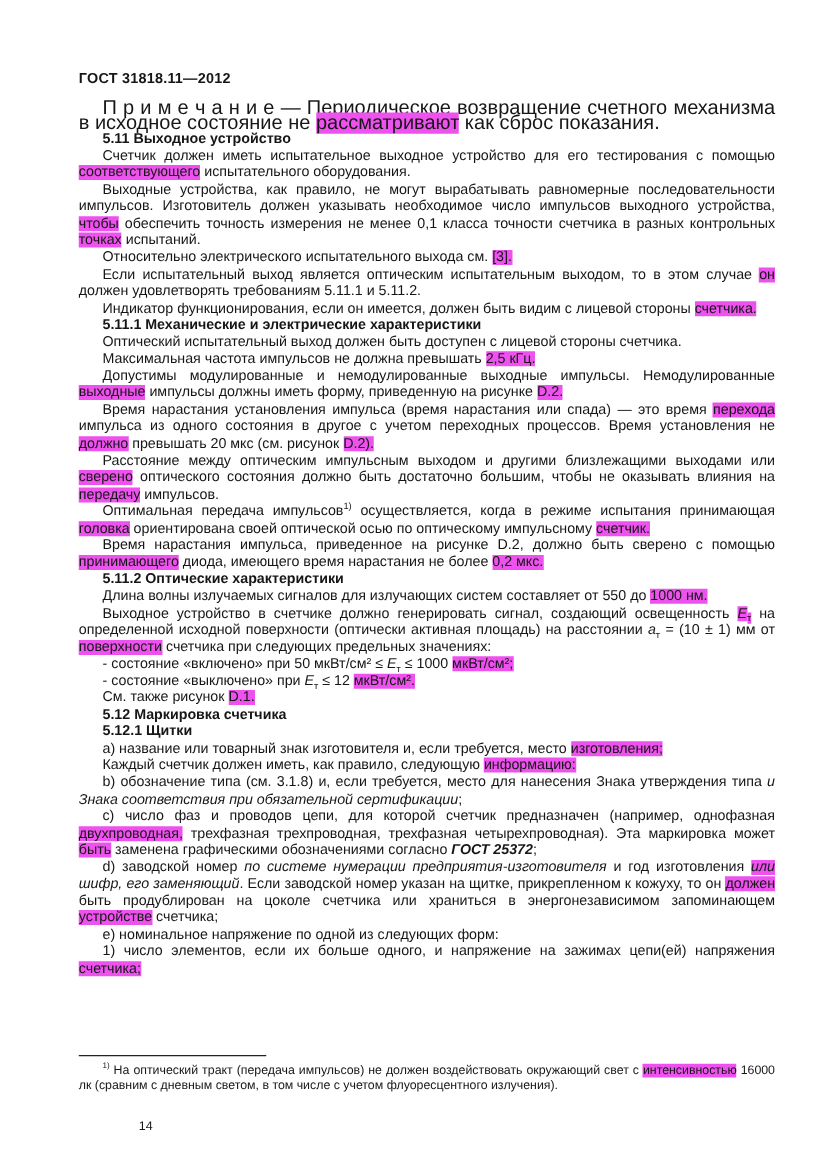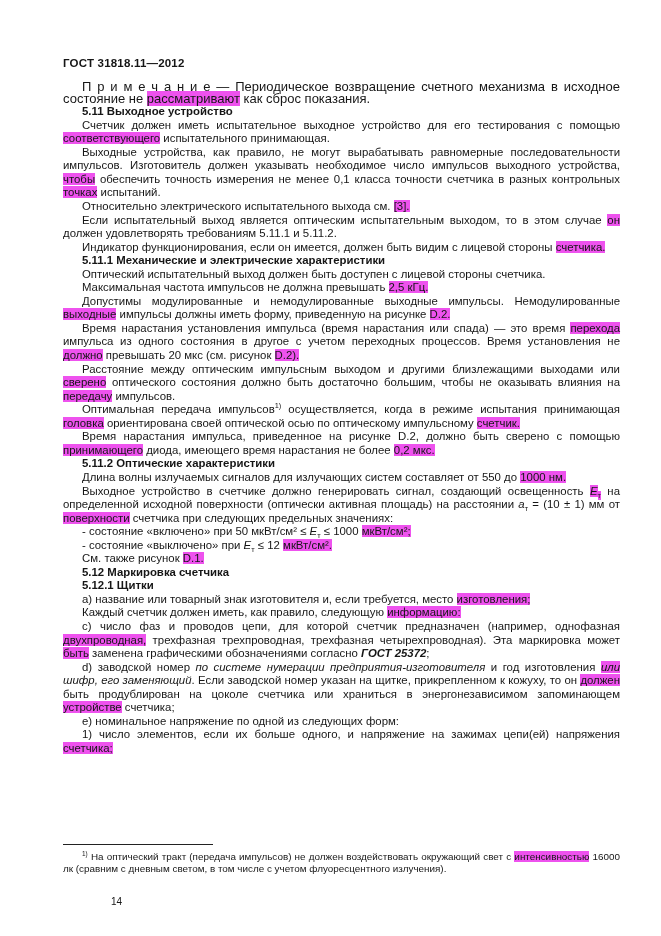--- a/index.html
+++ b/index.html
@@ -24,21 +24,21 @@
   .doc-body {
     position: absolute;
     top: 81px;
     left: 63px;
     width: 557px;
     font-size: 11.4px;
     line-height: 13.55px;
     text-align: justify;
   }
   .doc-body p { margin: 0; text-indent: 19px; }
-  p.note { font-size: 13px; line-height: 12.1px; }
+  p.note { font-size: 16px; line-height: 12.1px; }
   p.h { font-weight: bold; }
   .it { font-style: italic; }
   .bd { font-weight: bold; }
   .hl { background: var(--hl, #ee52ee); }
   sup { font-size: 0.65em; vertical-align: super; line-height: 0; }
   sub { font-size: 0.65em; vertical-align: sub; line-height: 0; }
   .footnote-sep {
     position: absolute;
     left: 63px;
     top: 844px;
@@ -65,21 +65,21 @@
 </style>
 </head>
 <body>
 
 <div class="page">
   <div class="running-header">ГОСТ 31818.11—2012</div>
 
   <div class="doc-body" id="doc-body">
       <p class="note"><span>П р и м е ч а н и е — Периодическое возвращение счетного механизма в исходное состояние не </span><span class="hl">рассматривают</span><span> как сброс показания.</span></p>
       <p class="h"><span>5.11 Выходное устройство</span></p>
-      <p class="p"><span>Счетчик должен иметь испытательное выходное устройство для его тестирования с помощью </span><span class="hl">соответствующего</span><span> испытательного принимающая.</span></p>
+      <p class="p"><span>Счетчик должен иметь испытательное выходное устройство для его тестирования с помощью </span><span class="hl">соответствующего</span><span> испытательного оборудования.</span></p>
       <p class="p"><span>Выходные устройства, как правило, не могут вырабатывать равномерные последовательности импульсов. Изготовитель должен указывать необходимое число импульсов выходного устройства, </span><span class="hl">чтобы</span><span> обеспечить точность измерения не менее 0,1 класса точности счетчика в разных контрольных </span><span class="hl">точках</span><span> испытаний.</span></p>
       <p class="p"><span>Относительно электрического испытательного выхода см. </span><span class="hl">[3].</span></p>
       <p class="p"><span>Если испытательный выход является оптическим испытательным выходом, то в этом случае </span><span class="hl">он</span><span> должен удовлетворять требованиям 5.11.1 и 5.11.2.</span></p>
       <p class="p"><span>Индикатор функционирования, если он имеется, должен быть видим с лицевой стороны </span><span class="hl">счетчика.</span></p>
       <p class="h"><span>5.11.1 Механические и электрические характеристики</span></p>
       <p class="p"><span>Оптический испытательный выход должен быть доступен с лицевой стороны счетчика.</span></p>
       <p class="p"><span>Максимальная частота импульсов не должна превышать </span><span class="hl">2,5 кГц.</span></p>
       <p class="p"><span>Допустимы модулированные и немодулированные выходные импульсы. Немодулированные </span><span class="hl">выходные</span><span> импульсы должны иметь форму, приведенную на рисунке </span><span class="hl">D.2.</span></p>
       <p class="p"><span>Время нарастания установления импульса (время нарастания или спада) — это время </span><span class="hl">перехода</span><span> импульса из одного состояния в другое с учетом переходных процессов. Время установления не </span><span class="hl">должно</span><span> превышать 20 мкс (см. рисунок </span><span class="hl">D.2).</span></p>
       <p class="p"><span>Расстояние между оптическим импульсным выходом и другими близлежащими выходами или </span><span class="hl">сверено</span><span> оптического состояния должно быть достаточно большим, чтобы не оказывать влияния на </span><span class="hl">передачу</span><span> импульсов.</span></p>
@@ -88,20 +88,21 @@
       <p class="h"><span>5.11.2 Оптические характеристики</span></p>
       <p class="p"><span>Длина волны излучаемых сигналов для излучающих систем составляет от 550 до </span><span class="hl">1000 нм.</span></p>
       <p class="p"><span>Выходное устройство в счетчике должно генерировать сигнал, создающий освещенность </span><span class="it hl">E</span><sub class="hl">т</sub><span> на определенной исходной поверхности (оптически активная площадь) на расстоянии </span><span class="it">a</span><sub>т</sub><span> = (10 ± 1) мм от </span><span class="hl">поверхности</span><span> счетчика при следующих предельных значениях:</span></p>
       <p class="p"><span>- состояние «включено» при 50 мкВт/см² ≤ </span><span class="it">E</span><sub>т</sub><span> ≤ 1000 </span><span class="hl">мкВт/см²;</span></p>
       <p class="p"><span>- состояние «выключено» при </span><span class="it">E</span><sub>т</sub><span> ≤ 12 </span><span class="hl">мкВт/см².</span></p>
       <p class="p"><span>См. также рисунок </span><span class="hl">D.1.</span></p>
       <p class="h"><span>5.12 Маркировка счетчика</span></p>
       <p class="h"><span>5.12.1 Щитки</span></p>
       <p class="p"><span>a) название или товарный знак изготовителя и, если требуется, место </span><span class="hl">изготовления;</span></p>
       <p class="p"><span>Каждый счетчик должен иметь, как правило, следующую </span><span class="hl">информацию:</span></p>
+      <p class="p"><span>b) обозначение типа (см. 3.1.8) и, если требуется, место для нанесения Знака утверждения типа </span><span class="it">и Знака соответствия при обязательной сертификации</span><span>;</span></p>
       <p class="p"><span>c) число фаз и проводов цепи, для которой счетчик предназначен (например, однофазная </span><span class="hl">двухпроводная,</span><span> трехфазная трехпроводная, трехфазная четырехпроводная). Эта маркировка может </span><span class="hl">быть</span><span> заменена графическими обозначениями согласно </span><span class="it bd">ГОСТ 25372</span><span>;</span></p>
       <p class="p"><span>d) заводской номер </span><span class="it">по системе нумерации предприятия-изготовителя</span><span> и год изготовления </span><span class="it hl">или</span><span> </span><span class="it">шифр, его заменяющий</span><span>. Если заводской номер указан на щитке, прикрепленном к кожуху, то он </span><span class="hl">должен</span><span> быть продублирован на цоколе счетчика или храниться в энергонезависимом запоминающем </span><span class="hl">устройстве</span><span> счетчика;</span></p>
       <p class="p"><span>e) номинальное напряжение по одной из следующих форм:</span></p>
       <p class="p"><span>1) число элементов, если их больше одного, и напряжение на зажимах цепи(ей) напряжения </span><span class="hl">счетчика;</span></p>
     </div>
 
   <div class="footnote-sep"></div>
 
   <div class="footnote" id="footnote">
       <p class="fn"><sup>1)</sup><span> На оптический тракт (передача импульсов) не должен воздействовать окружающий свет с </span><span class="hl">интенсивностью</span><span> 16000 лк (сравним с дневным светом, в том числе с учетом флуоресцентного излучения).</span></p>

